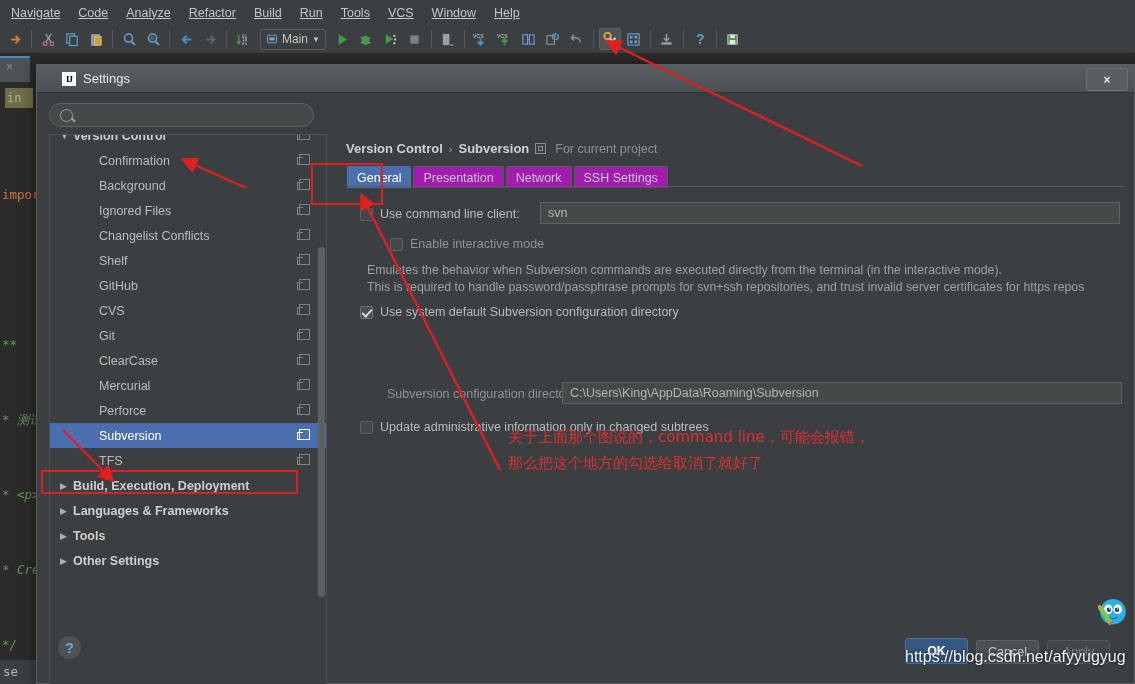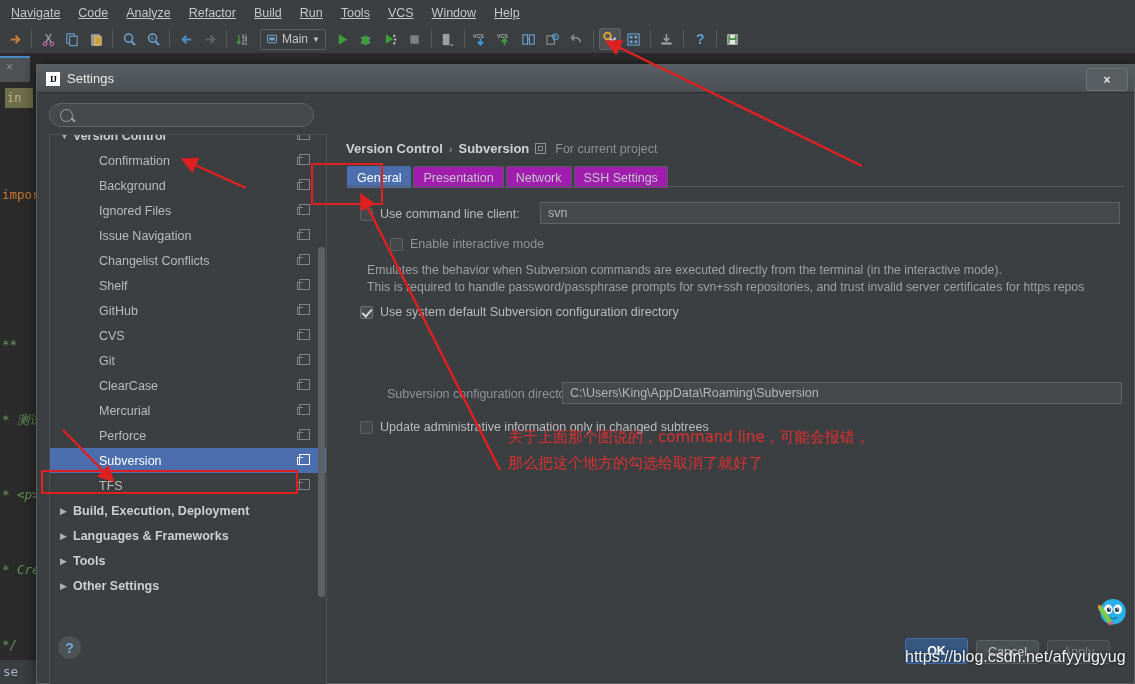--- a/index.html
+++ b/index.html
@@ -37,21 +37,21 @@
   .c-org{color:#cc7832;} .c-grn{color:#629755;font-style:italic;} .c-gry{color:#808080;}
   .edbtm{position:absolute;left:0;top:660px;width:40px;height:24px;background:#3c3f41;}
   .edbtmtxt{position:absolute;left:3px;top:664px;font-family:"DejaVu Sans Mono",monospace;
             font-size:12.5px;color:#a9b7c6;}
   .ed-xclose{position:absolute;left:6px;top:60px;color:#8d8d8d;font-size:12px;}
 
   
   .dlg{position:absolute;left:36px;top:64px;width:1099px;height:620px;background:#3c3f41;
        border:1px solid #5a5f61;box-sizing:border-box;box-shadow:0 2px 14px rgba(0,0,0,.55);}
   .dlg-title{height:28px;background:linear-gradient(#585e61,#4a5053);border-bottom:1px solid #2f3234;
-             display:flex;align-items:center;padding-left:9px;box-sizing:border-box;position:relative;}
+             display:flex;align-items:center;padding-left:25px;box-sizing:border-box;position:relative;}
   .ijicon{width:14px;height:14px;background:#fff;color:#000;font-size:9px;font-weight:bold;
           display:flex;align-items:center;justify-content:center;font-family:"Liberation Serif",serif;
           letter-spacing:-1px;margin-right:7px;}
   .dlg-title-txt{font-size:13px;color:#e8e8e8;}
   .x-btn{position:absolute;right:6px;top:3px;width:40px;height:21px;border:1px solid #6d7375;
          border-radius:3px;background:#585e61;display:flex;align-items:center;justify-content:center;
          color:#e8e8e8;font-size:12px;font-weight:bold;}
 
   .dlg-body{position:absolute;left:0;top:28px;width:1099px;height:592px;}
 
@@ -387,26 +387,20 @@
           </div>
           <div class="trow">
             <span class="arrow"></span>
             <span class="ind" style="width: 26px;"></span>
             <span class="lbl">Ignored Files</span>
             <span class="copyico"></span>
           </div>
           <div class="trow">
             <span class="arrow"></span>
             <span class="ind" style="width: 26px;"></span>
-            <span class="lbl">Issue Navigation</span>
-            <span class="copyico"></span>
-          </div>
-          <div class="trow">
-            <span class="arrow"></span>
-            <span class="ind" style="width: 26px;"></span>
             <span class="lbl">Changelist Conflicts</span>
             <span class="copyico"></span>
           </div>
           <div class="trow">
             <span class="arrow"></span>
             <span class="ind" style="width: 26px;"></span>
             <span class="lbl">Shelf</span>
             <span class="copyico"></span>
           </div>
           <div class="trow">

